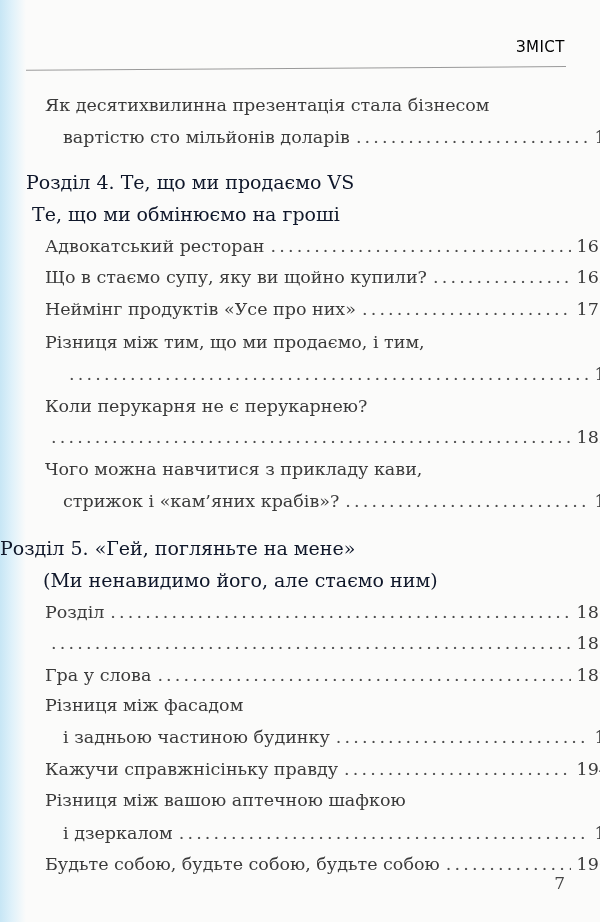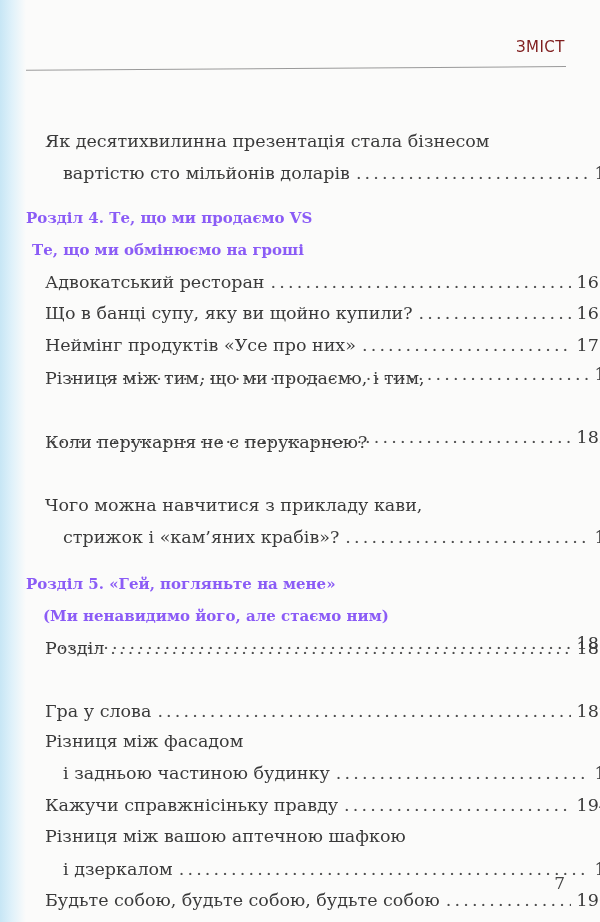--- a/index.html
+++ b/index.html
@@ -9,35 +9,35 @@
       font-family: "DejaVu Serif", "Liberation Serif", serif;
       color: #3a3a3a;
     }
     .edge {
       position: absolute; left: 0; top: 0; width: 26px; height: 922px;
       background: linear-gradient(to right, #c7e6f5 0%, #dff1fa 45%, rgba(251,251,250,0) 100%);
     }
     .running-head {
       position: absolute; right: 35px; top: 38px;
       font-family: "DejaVu Sans", "Liberation Sans", sans-serif;
-      font-size: 15px; letter-spacing: 0.5px; color: #7f1d1d;
+      font-size: 15px; letter-spacing: 0.5px; color: #000000;
     }
     .rule {
       position: absolute; left: 26px; top: 66px; width: 540px; height: 0;
       border-top: 1px solid #9a9a9a;
       transform: rotate(-0.4deg); transform-origin: right center;
     }
     .toc { position: absolute; left: 0; top: 0; width: 600px; }
     .line {
       position: absolute; left: 0; width: 565px; height: 30px;
       font-size: 17.5px; line-height: 30px; white-space: nowrap;
       display: flex; align-items: baseline;
     }
-    .line.section { font-weight: bold; font-size: 15px; color: #8b5cf6; }
-    .line .txt { flex: 0 0 auto; margin-top: 36px; }
+    .line.section { font-weight: normal; font-size: 19px; color: #0f172a; }
+    .line .txt { flex: 0 0 auto; }
     .line .leader {
       flex: 1 1 auto; overflow: hidden; margin: 0 6px 0 6px;
       letter-spacing: 4.2px; color: #4a4a4a;
     }
     .line .leader::before {
       content: ". . . . . . . . . . . . . . . . . . . . . . . . . . . . . . . . . . . . . . . . . . . . . . . . . . . . . . . . . . . . . . . . . . . . . . . .";
       letter-spacing: -1.2px;
     }
     .line .pg { flex: 0 0 auto; text-align: right; }
     .folio {
@@ -67,21 +67,21 @@
     </div>
   <div class="line section" style="top:199px;padding-left:32px">
       <span class="txt">Те, що ми обмінюємо на гроші</span>
     </div>
   <div class="line" style="top:231px;padding-left:45px">
       <span class="txt">Адвокатський ресторан</span>
       <span class="leader"></span>
       <span class="pg">161</span>
     </div>
   <div class="line" style="top:262px;padding-left:45px">
-      <span class="txt">Що в банці супу, яку ви щойно купили?</span>
+      <span class="txt">Що в стаємо супу, яку ви щойно купили?</span>
       <span class="leader"></span>
       <span class="pg">162</span>
     </div>
   <div class="line" style="top:294px;padding-left:45px">
       <span class="txt">Неймінг продуктів «Усе про них»</span>
       <span class="leader"></span>
       <span class="pg">171</span>
     </div>
   <div class="line" style="top:327px;padding-left:45px">
       <span class="txt">Різниця між тим, що ми продаємо, і тим,</span>
@@ -99,21 +99,21 @@
     </div>
   <div class="line" style="top:454px;padding-left:45px">
       <span class="txt">Чого можна навчитися з прикладу кави,</span>
     </div>
   <div class="line" style="top:486px;padding-left:63px">
       <span class="txt">стрижок і «кам’яних крабів»?</span>
       <span class="leader"></span>
       <span class="pg">185</span>
     </div>
 
-  <div class="line section" style="top:533px;padding-left:26px">
+  <div class="line section" style="top:533px;">
       <span class="txt">Розділ 5. «Гей, погляньте на мене»</span>
     </div>
   <div class="line section" style="top:565px;padding-left:43px">
       <span class="txt">(Ми ненавидимо його, але стаємо ним)</span>
     </div>
   <div class="line" style="top:597px;padding-left:45px">
       <span class="txt">Розділ</span>
       <span class="leader"></span>
       <span class="pg">187</span>
     </div>

